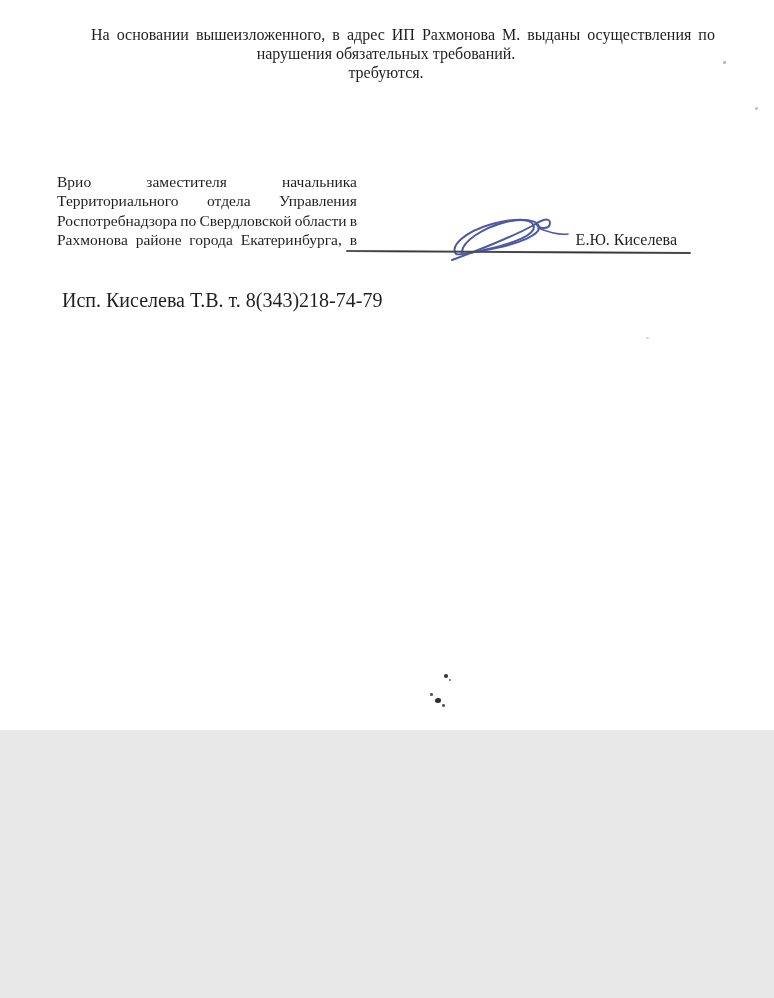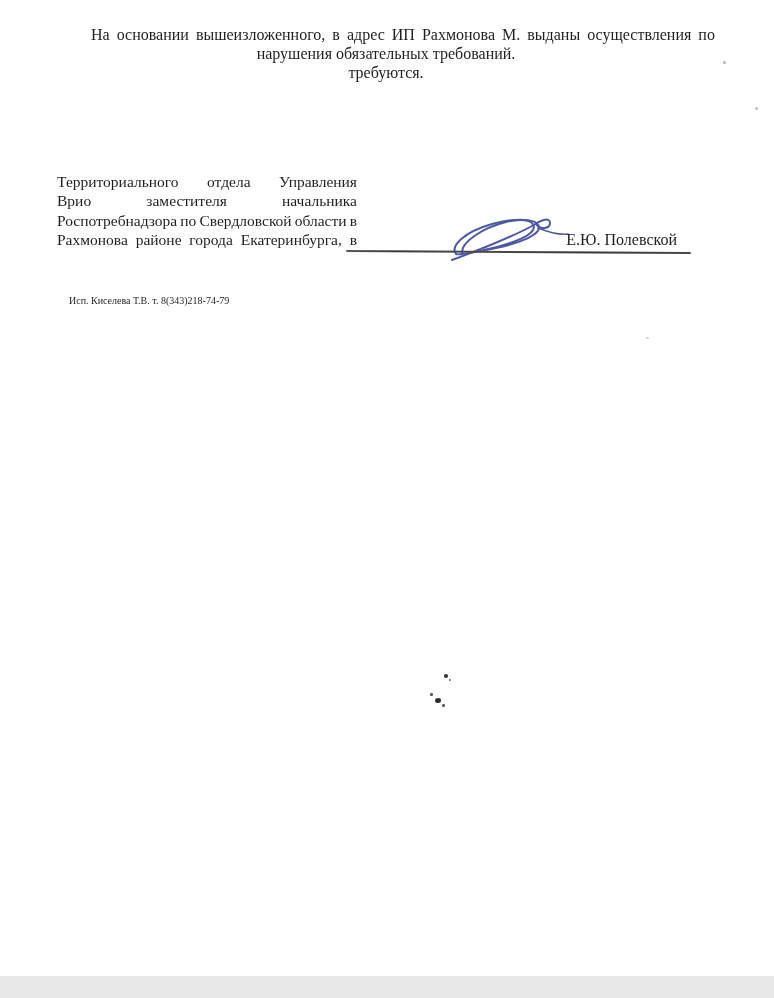--- a/index.html
+++ b/index.html
@@ -1,19 +1,19 @@
 <!DOCTYPE html>
 <html><head>
 <meta charset="utf-8">
 <style>
   html, body { margin: 0; padding: 0; background: #e8e8e8; }
   .page {
     position: relative;
     width: 774px;
-    height: 976px;
+    height: 730px;
     margin: 0 auto;
     background: #ffffff;
     overflow: hidden;
     font-family: "Liberation Serif", "DejaVu Serif", serif;
     color: #1f1f1f;
   }
 
   
   .body-text {
     position: absolute;
@@ -73,23 +73,23 @@
     right: 97px;
     top: 231px;
     font-size: 16px;
     line-height: 18px;
     white-space: nowrap;
   }
 
   
   .executor {
     position: absolute;
-    left: 69px;
+    left: 62px;
     top: 292px;
-    font-size: 10px;
+    font-size: 20px;
     line-height: 17px;
     white-space: nowrap;
   }
 
   
   .speck { position: absolute; border-radius: 45%; }
   .speck.s1 { left: 444px; top: 674px; width: 4px; height: 4px; background: #3a3a3a; }
   .speck.s2 { left: 449px; top: 679px; width: 2px; height: 2px; background: #6a6a6a; }
   .speck.s3 { left: 430px; top: 693px; width: 3px; height: 3px; background: #555; }
   .speck.s4 { left: 435px; top: 698px; width: 6px; height: 5px; background: #2e2e2e; border-radius: 55% 40% 50% 45%; }
@@ -116,28 +116,28 @@
         <span>выданы</span>
         <span>осуществления</span>
         <span>по</span>
       </div>
     <div class="nline">нарушения обязательных требований.</div>
     <div class="nline">требуются.</div>
   </div>
 
   <div class="sig-title">
     <div class="jline">
+        <span>Врио</span>
+        <span>заместителя</span>
+        <span>начальника</span>
+      </div>
+    <div class="jline">
         <span>Территориального</span>
         <span>отдела</span>
         <span>Управления</span>
-      </div>
-    <div class="jline">
-        <span>Врио</span>
-        <span>заместителя</span>
-        <span>начальника</span>
       </div>
     <div class="jline">
         <span>Роспотребнадзора</span>
         <span>по</span>
         <span>Свердловской</span>
         <span>области</span>
         <span>в</span>
       </div>
     <div class="jline">
         <span>Рахмонова</span>
@@ -152,21 +152,21 @@
     <g stroke="#3f4c9b" stroke-width="2" stroke-linecap="round" fill="none" opacity="0.92">
       <path d="M 16 46 C 10 38, 24 24, 52 16 C 78 9, 98 11, 99 19 C 100 27, 80 35, 56 40 C 34 44, 20 48, 16 46 Z"></path>
       <path d="M 22 44 C 22 34, 42 20, 66 14 C 86 9, 97 14, 93 22 C 89 30, 64 38, 44 42"></path>
       <path d="M 12 52 C 34 44, 74 28, 92 18 C 99 13, 110 8, 110 15 C 110 21, 100 22, 96 16"></path>
       <path d="M 98 20 C 108 24, 120 27, 128 26" stroke-width="1.6"></path>
     </g>
   </svg>
 
   <div class="sig-line"></div>
 
-  <div class="sig-name">Е.Ю. Полевской</div>
+  <div class="sig-name">Е.Ю. Киселева</div>
 
   <div class="executor">Исп. Киселева Т.В. т. 8(343)218-74-79</div>
 
   <div class="speck s1"></div>
   <div class="speck s2"></div>
   <div class="speck s3"></div>
   <div class="speck s4"></div>
   <div class="speck s5"></div>
   <div class="speck s6"></div>
   <div class="speck s7"></div>

